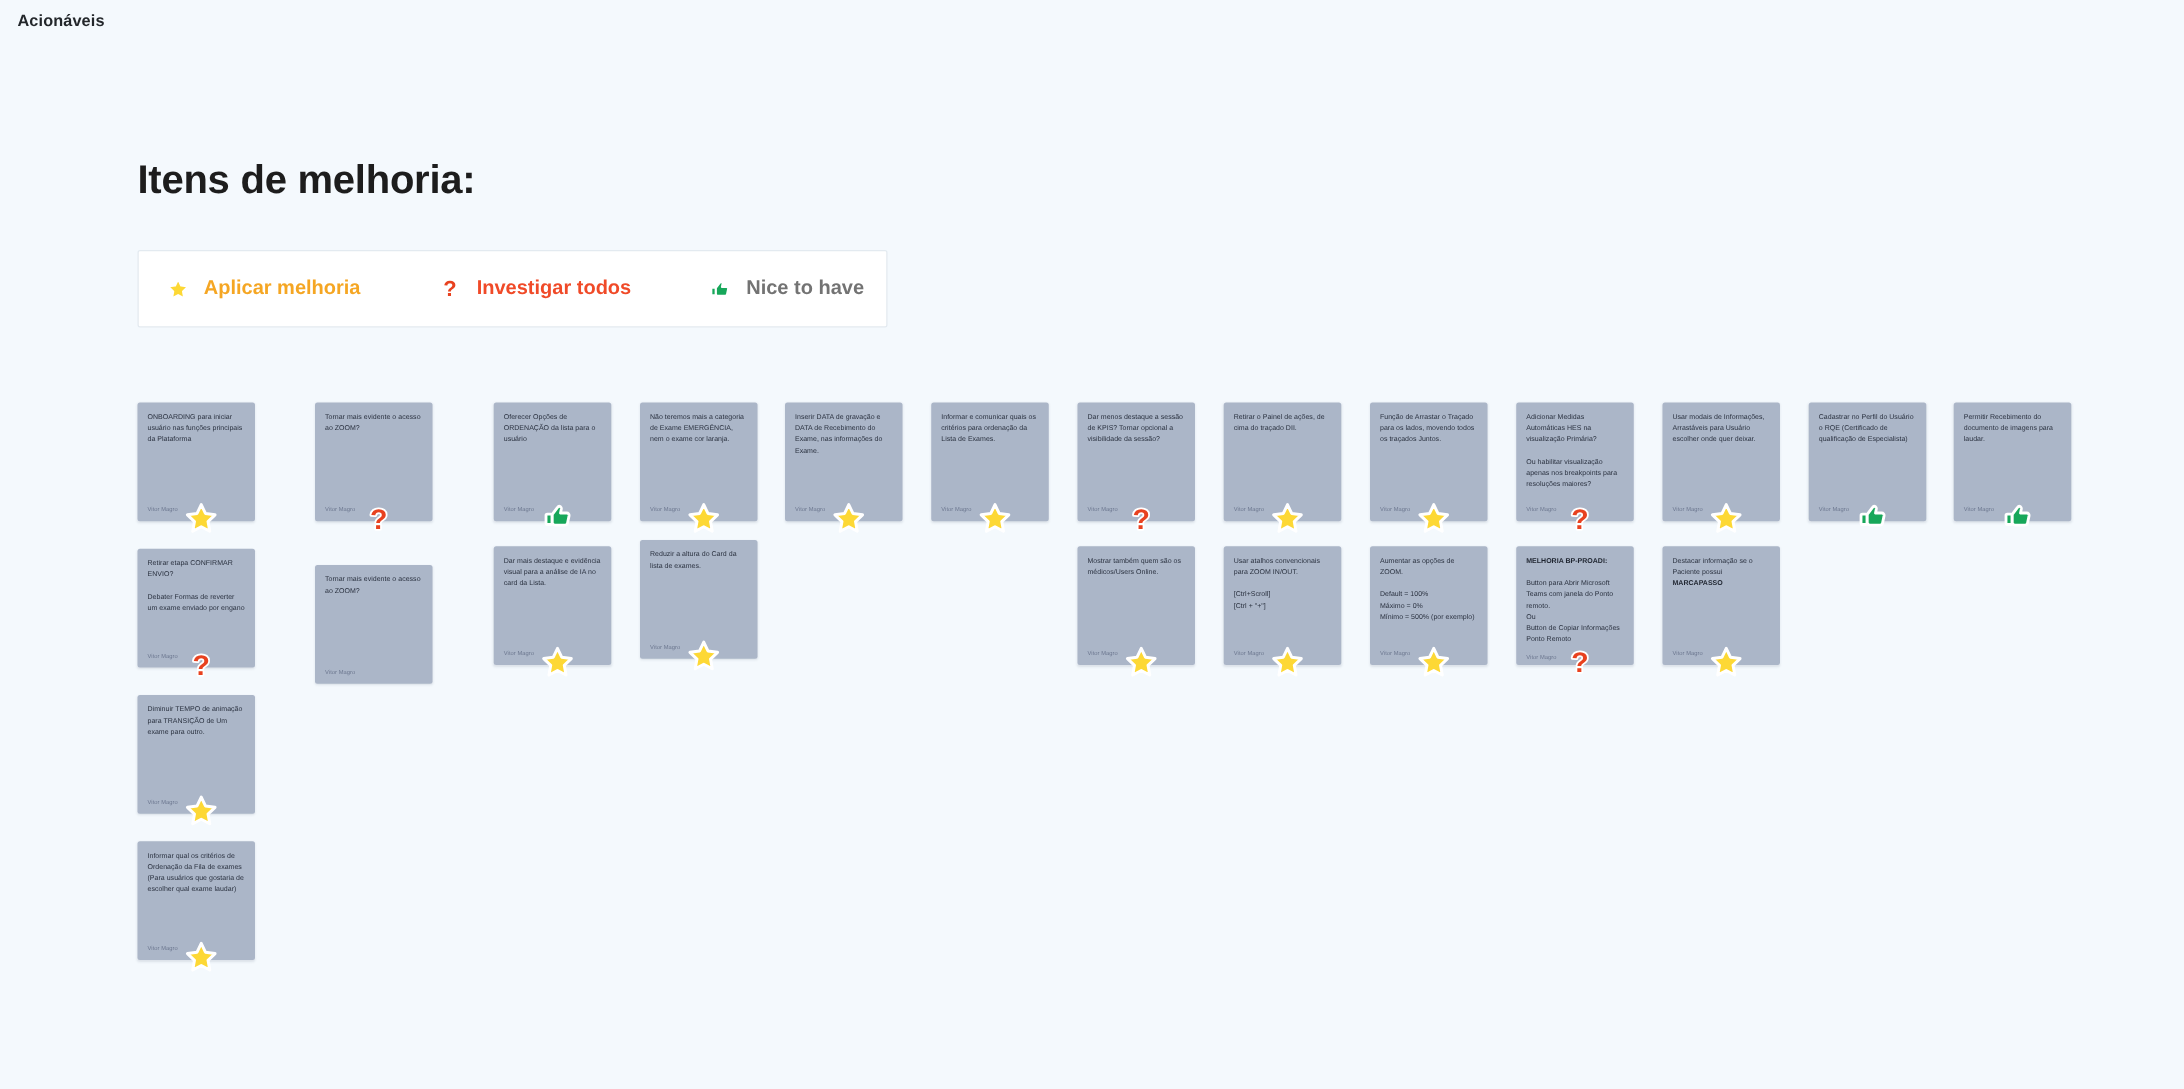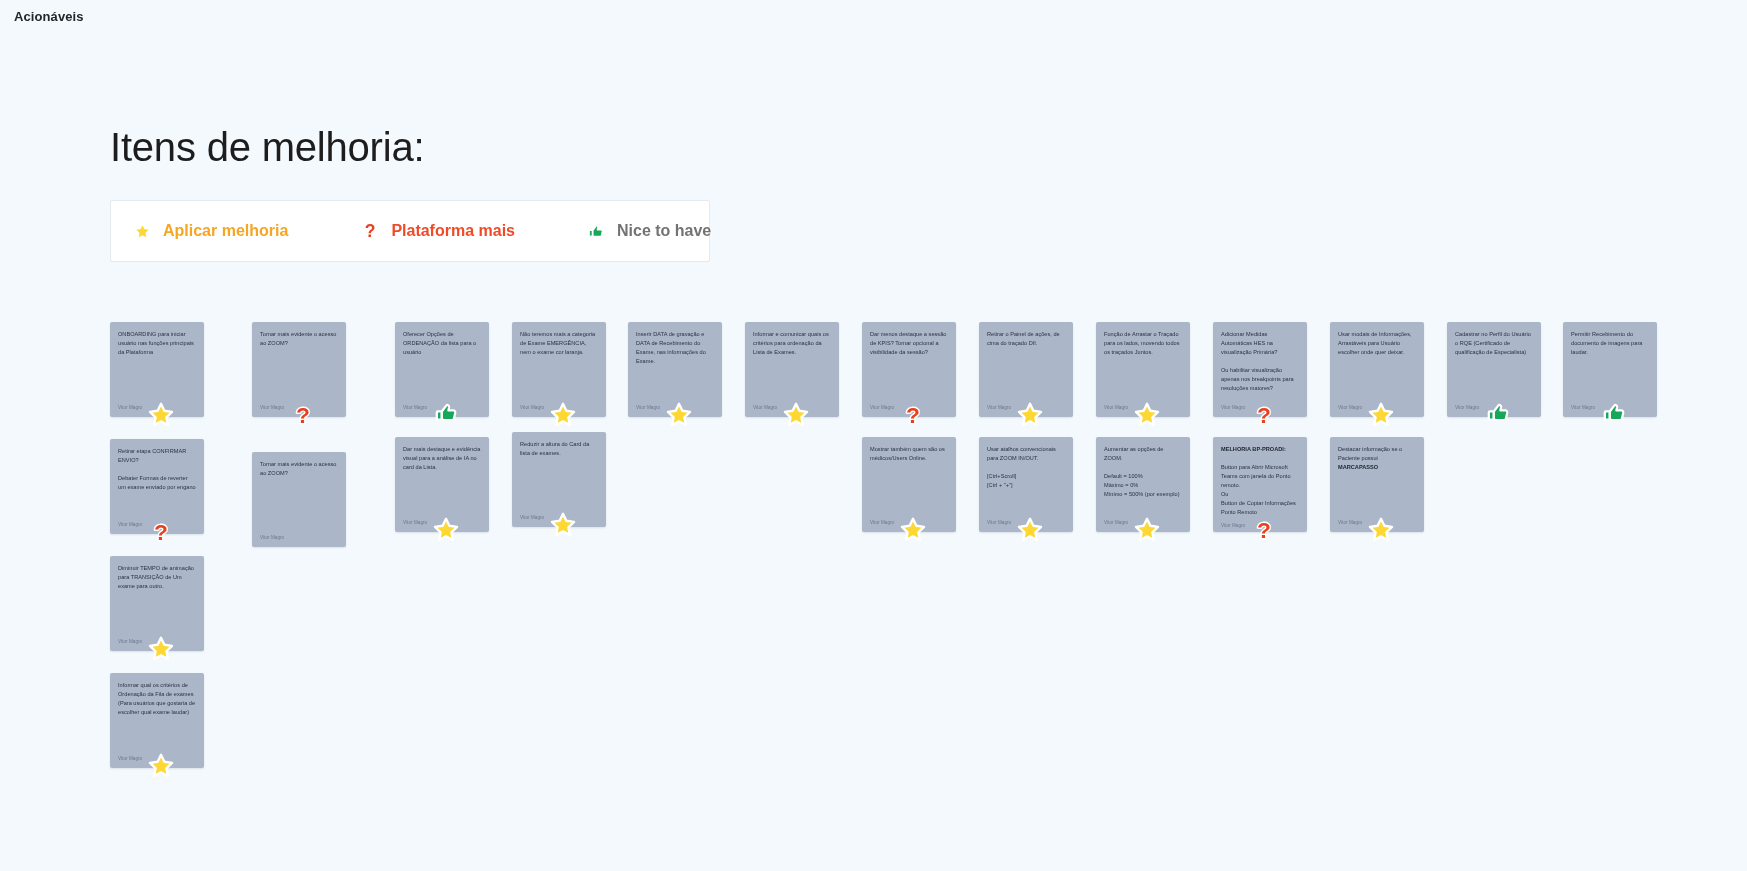--- a/index.html
+++ b/index.html
@@ -34,41 +34,41 @@
     font-weight: 700;
     color: #23272b;
     letter-spacing: .1px;
   }
 
   
   .board-heading {
     position: absolute;
     left: 110px;
     top: 125px;
-    font-size: 40px;
-    font-weight: 400;
+    font-size: 32px;
+    font-weight: 700;
     color: #1d1d1d;
     letter-spacing: -.2px;
     white-space: nowrap;
   }
 
   
   .legend {
     position: absolute;
     left: 110px;
     top: 200px;
     width: 600px;
     height: 62px;
     background: #ffffff;
     border: 1px solid #e3eaf0;
     border-radius: 2px;
     display: flex;
     align-items: center;
     padding-left: 22px;
-    gap: 10px;
+    gap: 0px;
   }
   .legend-item {
     display: flex;
     align-items: center;
     gap: 11px;
     margin-right: 62px;
   }
   .legend-label {
     font-size: 16px;
     font-weight: 600;
@@ -141,21 +141,21 @@
           </svg>
         </span>
         <span class="legend-label" style="color: rgb(245, 166, 35);">Aplicar melhoria</span>
       </div>
       <div class="legend-item">
         <span class="legend-icon">
           <svg width="20" height="20" viewBox="0 0 24 24">
             <text x="12" y="19.2" text-anchor="middle" font-family="Liberation Sans, sans-serif" font-size="21" font-weight="bold" fill="#e8411f" stroke="#ffffff" stroke-width="2.6" paint-order="stroke" stroke-linejoin="round">?</text>
           </svg>
         </span>
-        <span class="legend-label" style="color: rgb(240, 74, 40);">Plataforma mais</span>
+        <span class="legend-label" style="color: rgb(240, 74, 40);">Investigar todos</span>
       </div>
       <div class="legend-item">
         <span class="legend-icon">
           <svg width="19" height="19" viewBox="0 0 24 24">
             <path d="M7.2 10.6l3.9-5.2c.5-.7 1.5-.9 2.2-.4.5.4.7 1 .6 1.6l-.6 3h4.6c1.1 0 1.9 1 1.7 2.1l-1.1 5.3c-.2.9-1 1.5-1.9 1.5H9.1c-1 0-1.9-.8-1.9-1.9zM3.5 10.4h2.6c.5 0 .9.4.9.9v5.9c0 .5-.4.9-.9.9H3.5c-.5 0-.9-.4-.9-.9v-5.9c0-.5.4-.9.9-.9z" fill="#17a75a" stroke="#ffffff" stroke-width="2.1" stroke-linejoin="round"></path>
           </svg>
         </span>
         <span class="legend-label" style="color: #737373;">Nice to have</span>
       </div>
     </div>

